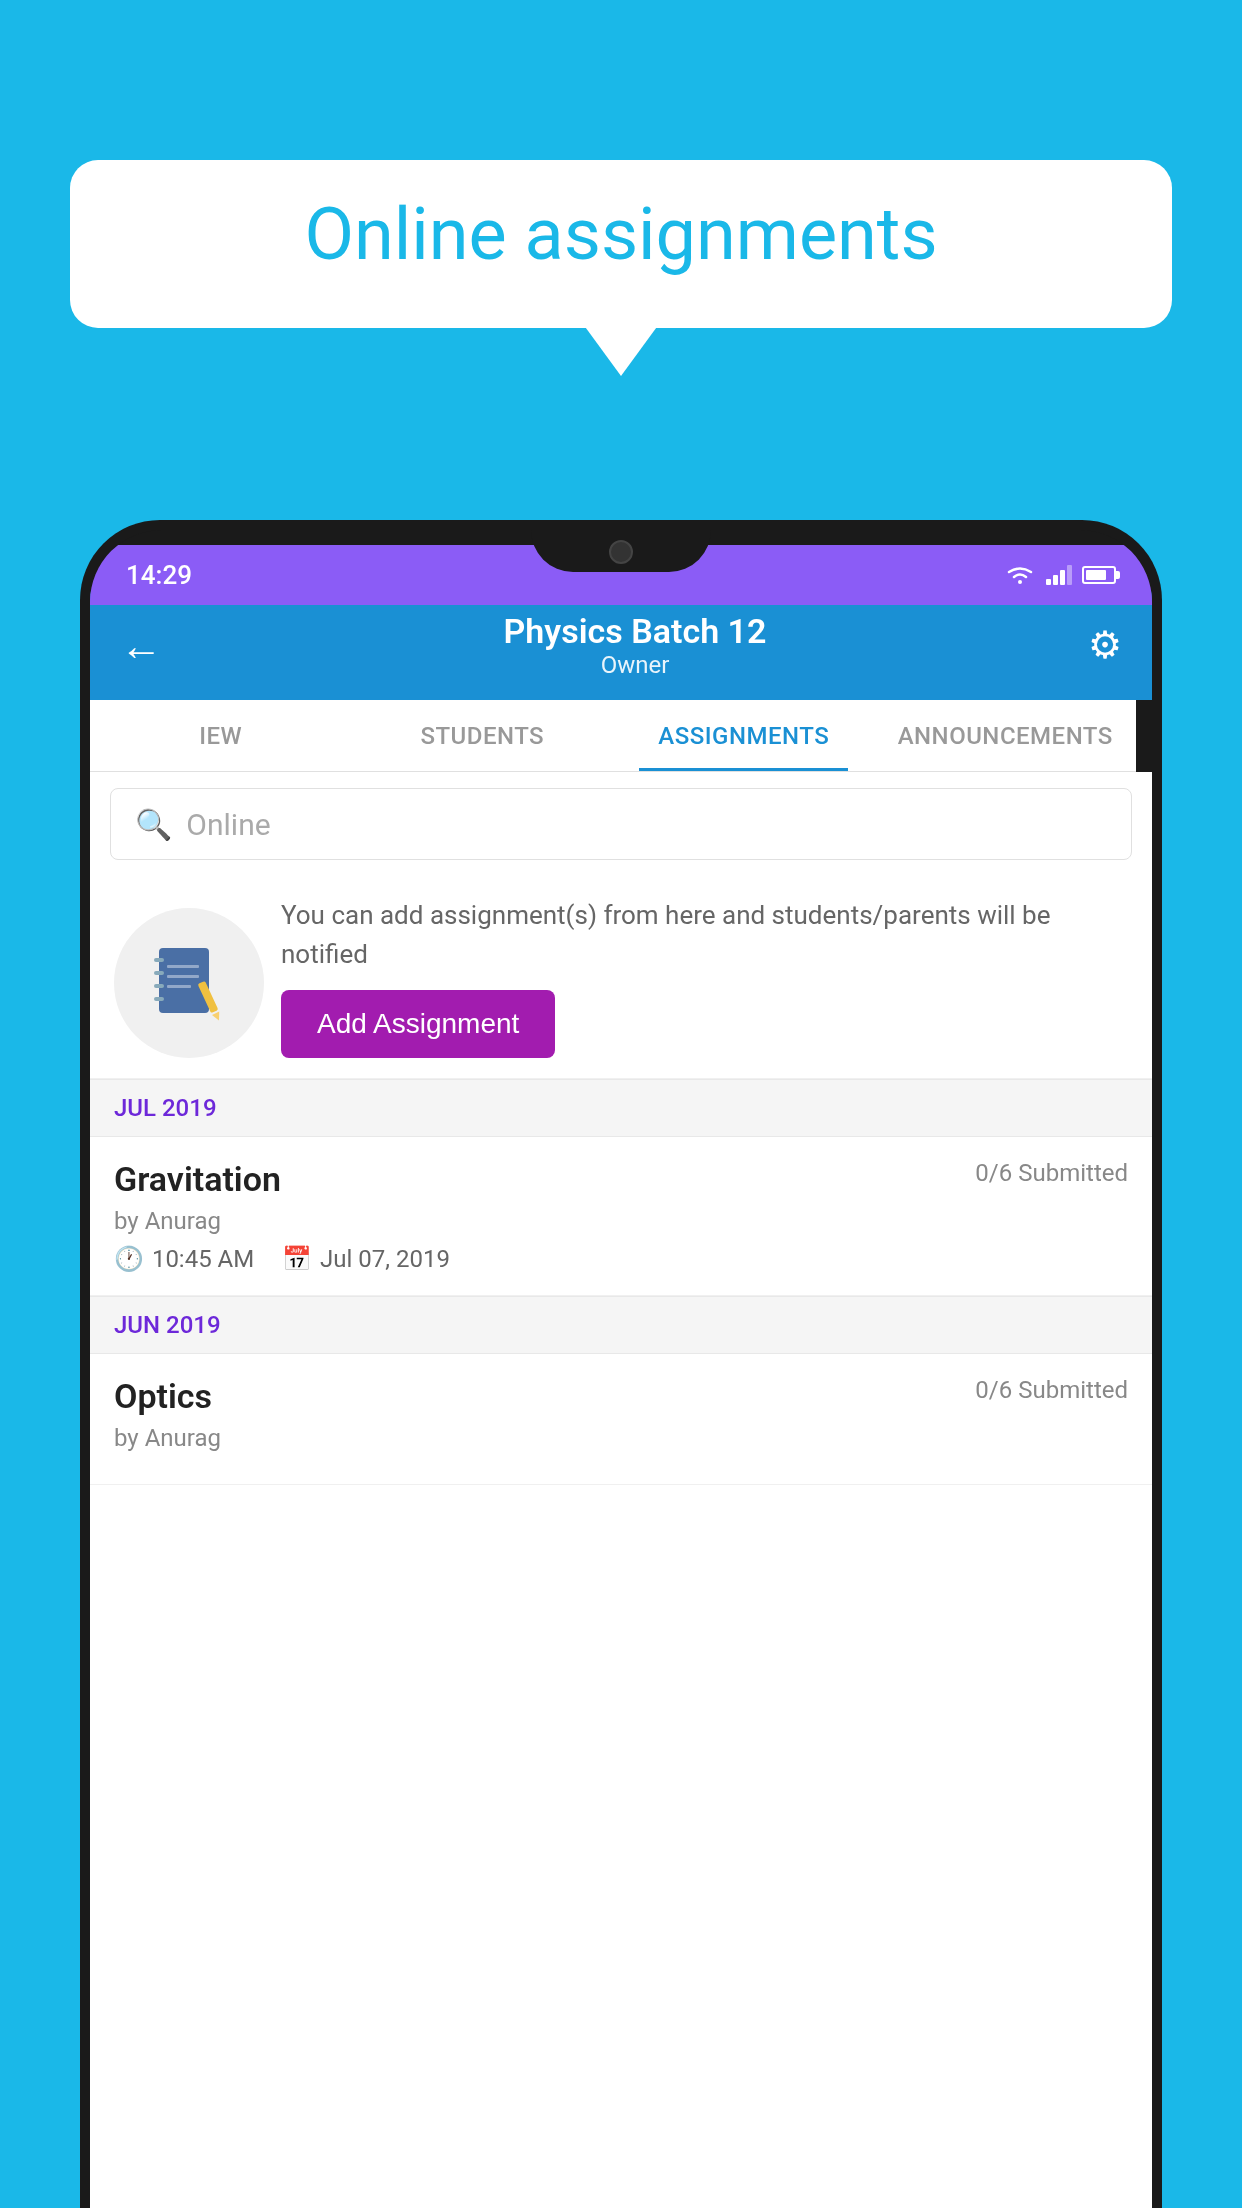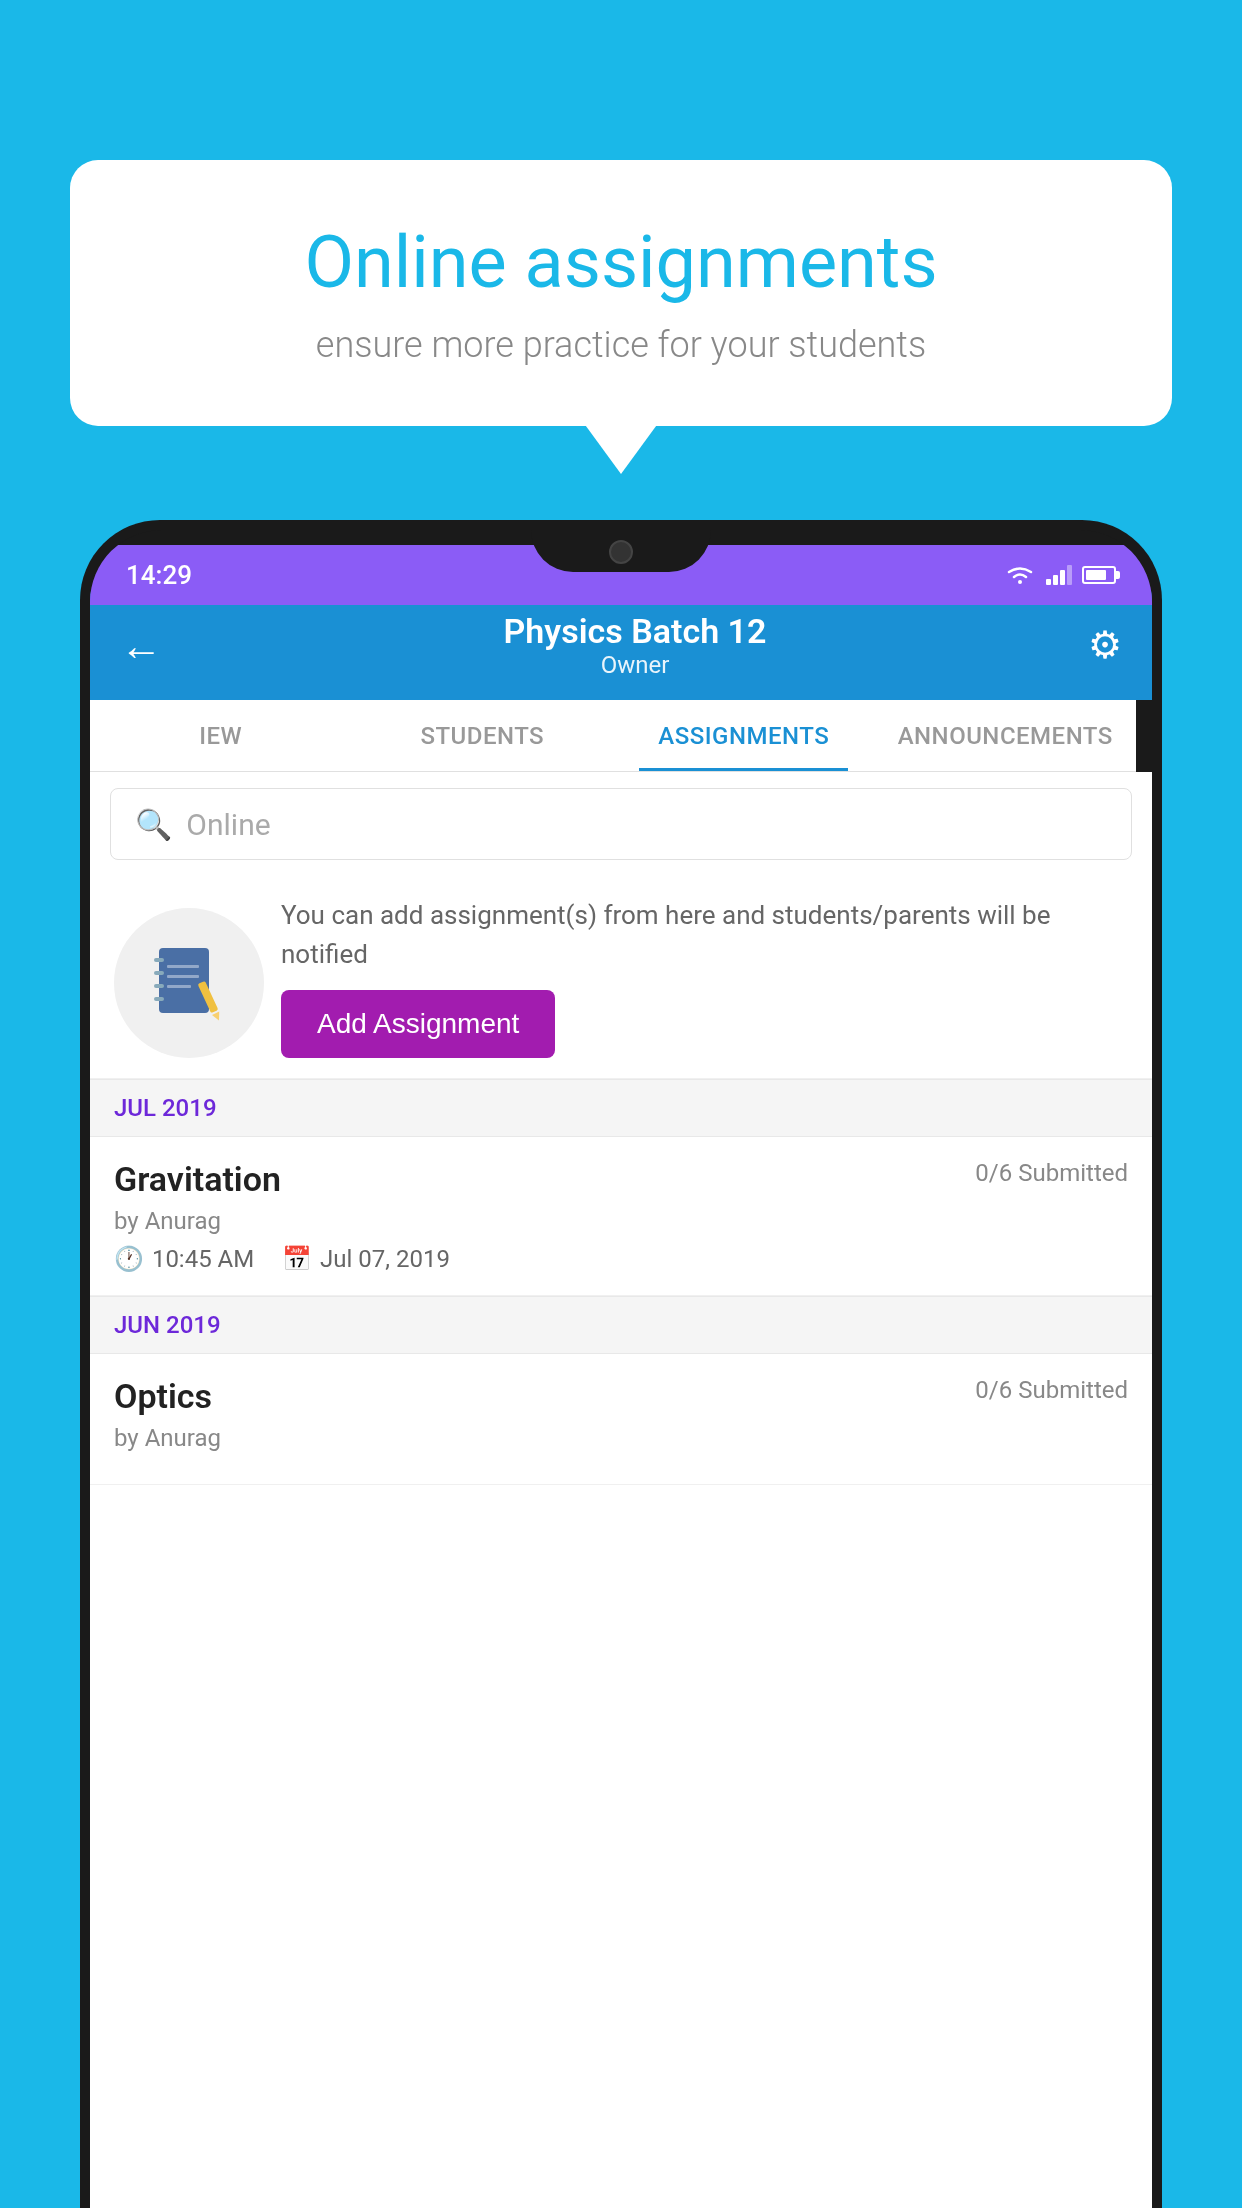--- a/index.html
+++ b/index.html
@@ -20,21 +20,21 @@
       left: 70px;
       right: 70px;
       display: flex;
       flex-direction: column;
       align-items: center;
     }
 
     .speech-bubble {
       background: white;
       border-radius: 28px;
-      padding: 60px 70px;
+      padding: 32px 70px;
       width: 100%;
       text-align: center;
       position: relative;
     }
 
     .speech-bubble::after {
       content: '';
       position: absolute;
       bottom: -48px;
       left: 50%;
@@ -387,21 +387,20 @@
     }
   </style>
 </head>
 <body>
 
 <div style="position:absolute;top:0;left:0;width:1242px;height:2208px;background:#1ab8e8;"></div>
 
 <div class="speech-bubble-wrapper">
   <div class="speech-bubble">
     <div class="speech-bubble-title">Online assignments</div>
-    <div class="speech-bubble-subtitle">ensure more practice for your students</div>
   </div>
 </div>
 
 <div class="phone-frame">
   <div class="phone-inner">
 
     <div class="notch">
       <div class="camera"></div>
     </div>
 

